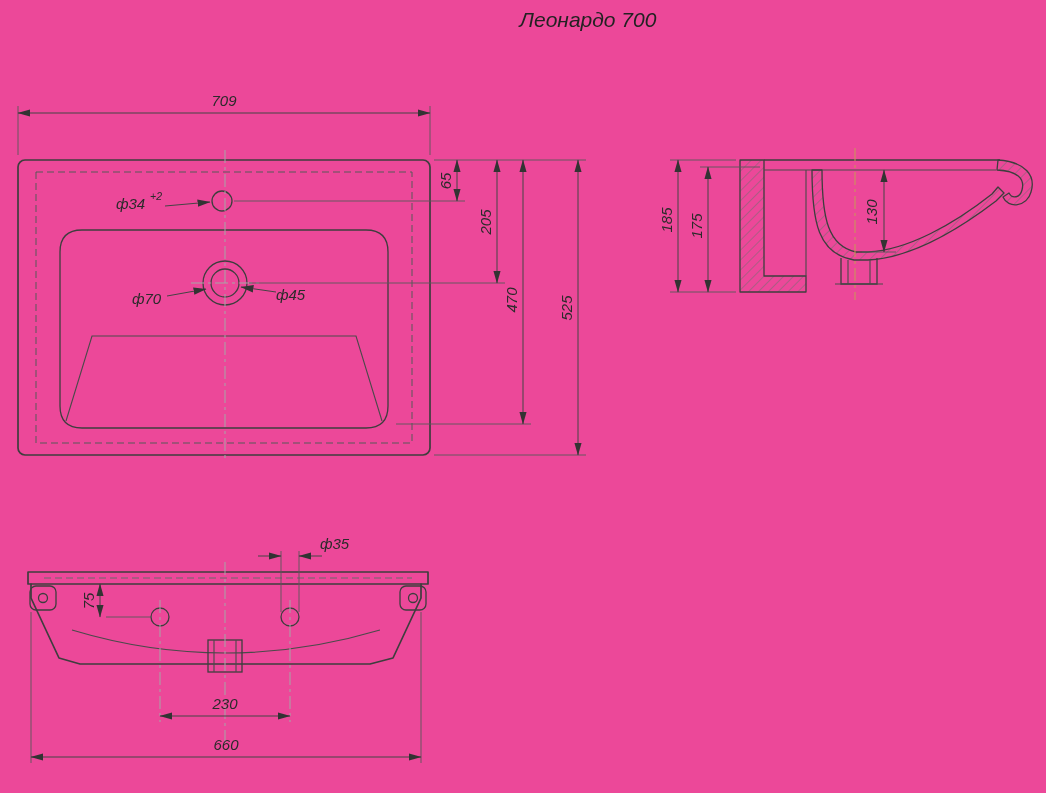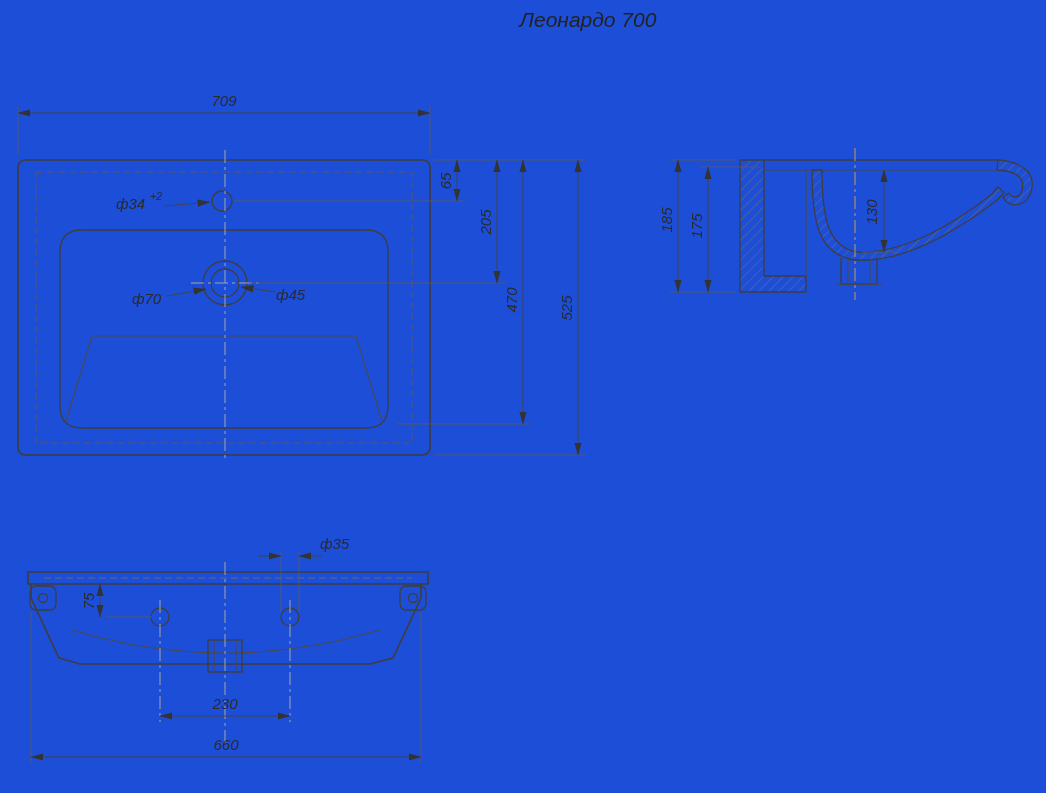--- a/index.html
+++ b/index.html
@@ -1,16 +1,16 @@
 <!DOCTYPE html>
 <html><head>
 <meta charset="utf-8">
 <style>
   html,body{margin:0;padding:0;background:#ffffff;}
-  #stage{position:relative;width:1046px;height:793px;background:#1d4ed8;overflow:hidden;}
+  #stage{position:relative;width:1046px;height:793px;background:#ec4899;overflow:hidden;}
   svg{display:block;}
   text{font-family:"Liberation Sans", sans-serif;font-style:italic;font-size:15px;fill:#2b2b2b;}
   .title{font-size:21px;fill:#222;}
   .sup{font-size:10.5px;}
   .ol{fill:none;stroke:#3e3e3e;stroke-width:1.7;stroke-linejoin:round;stroke-linecap:round;}
   .ol2{fill:none;stroke:#3e3e3e;stroke-width:1.3;}
   .thin{fill:none;stroke:#4a4a4a;stroke-width:1.1;}
   .ext{stroke:#5a5a5a;stroke-width:0.9;fill:none;}
   .dim{stroke:#444;stroke-width:1;fill:none;marker-start:url(#arr);marker-end:url(#arr);}
   .ldr{stroke:#444;stroke-width:1;fill:none;marker-end:url(#arr);}

